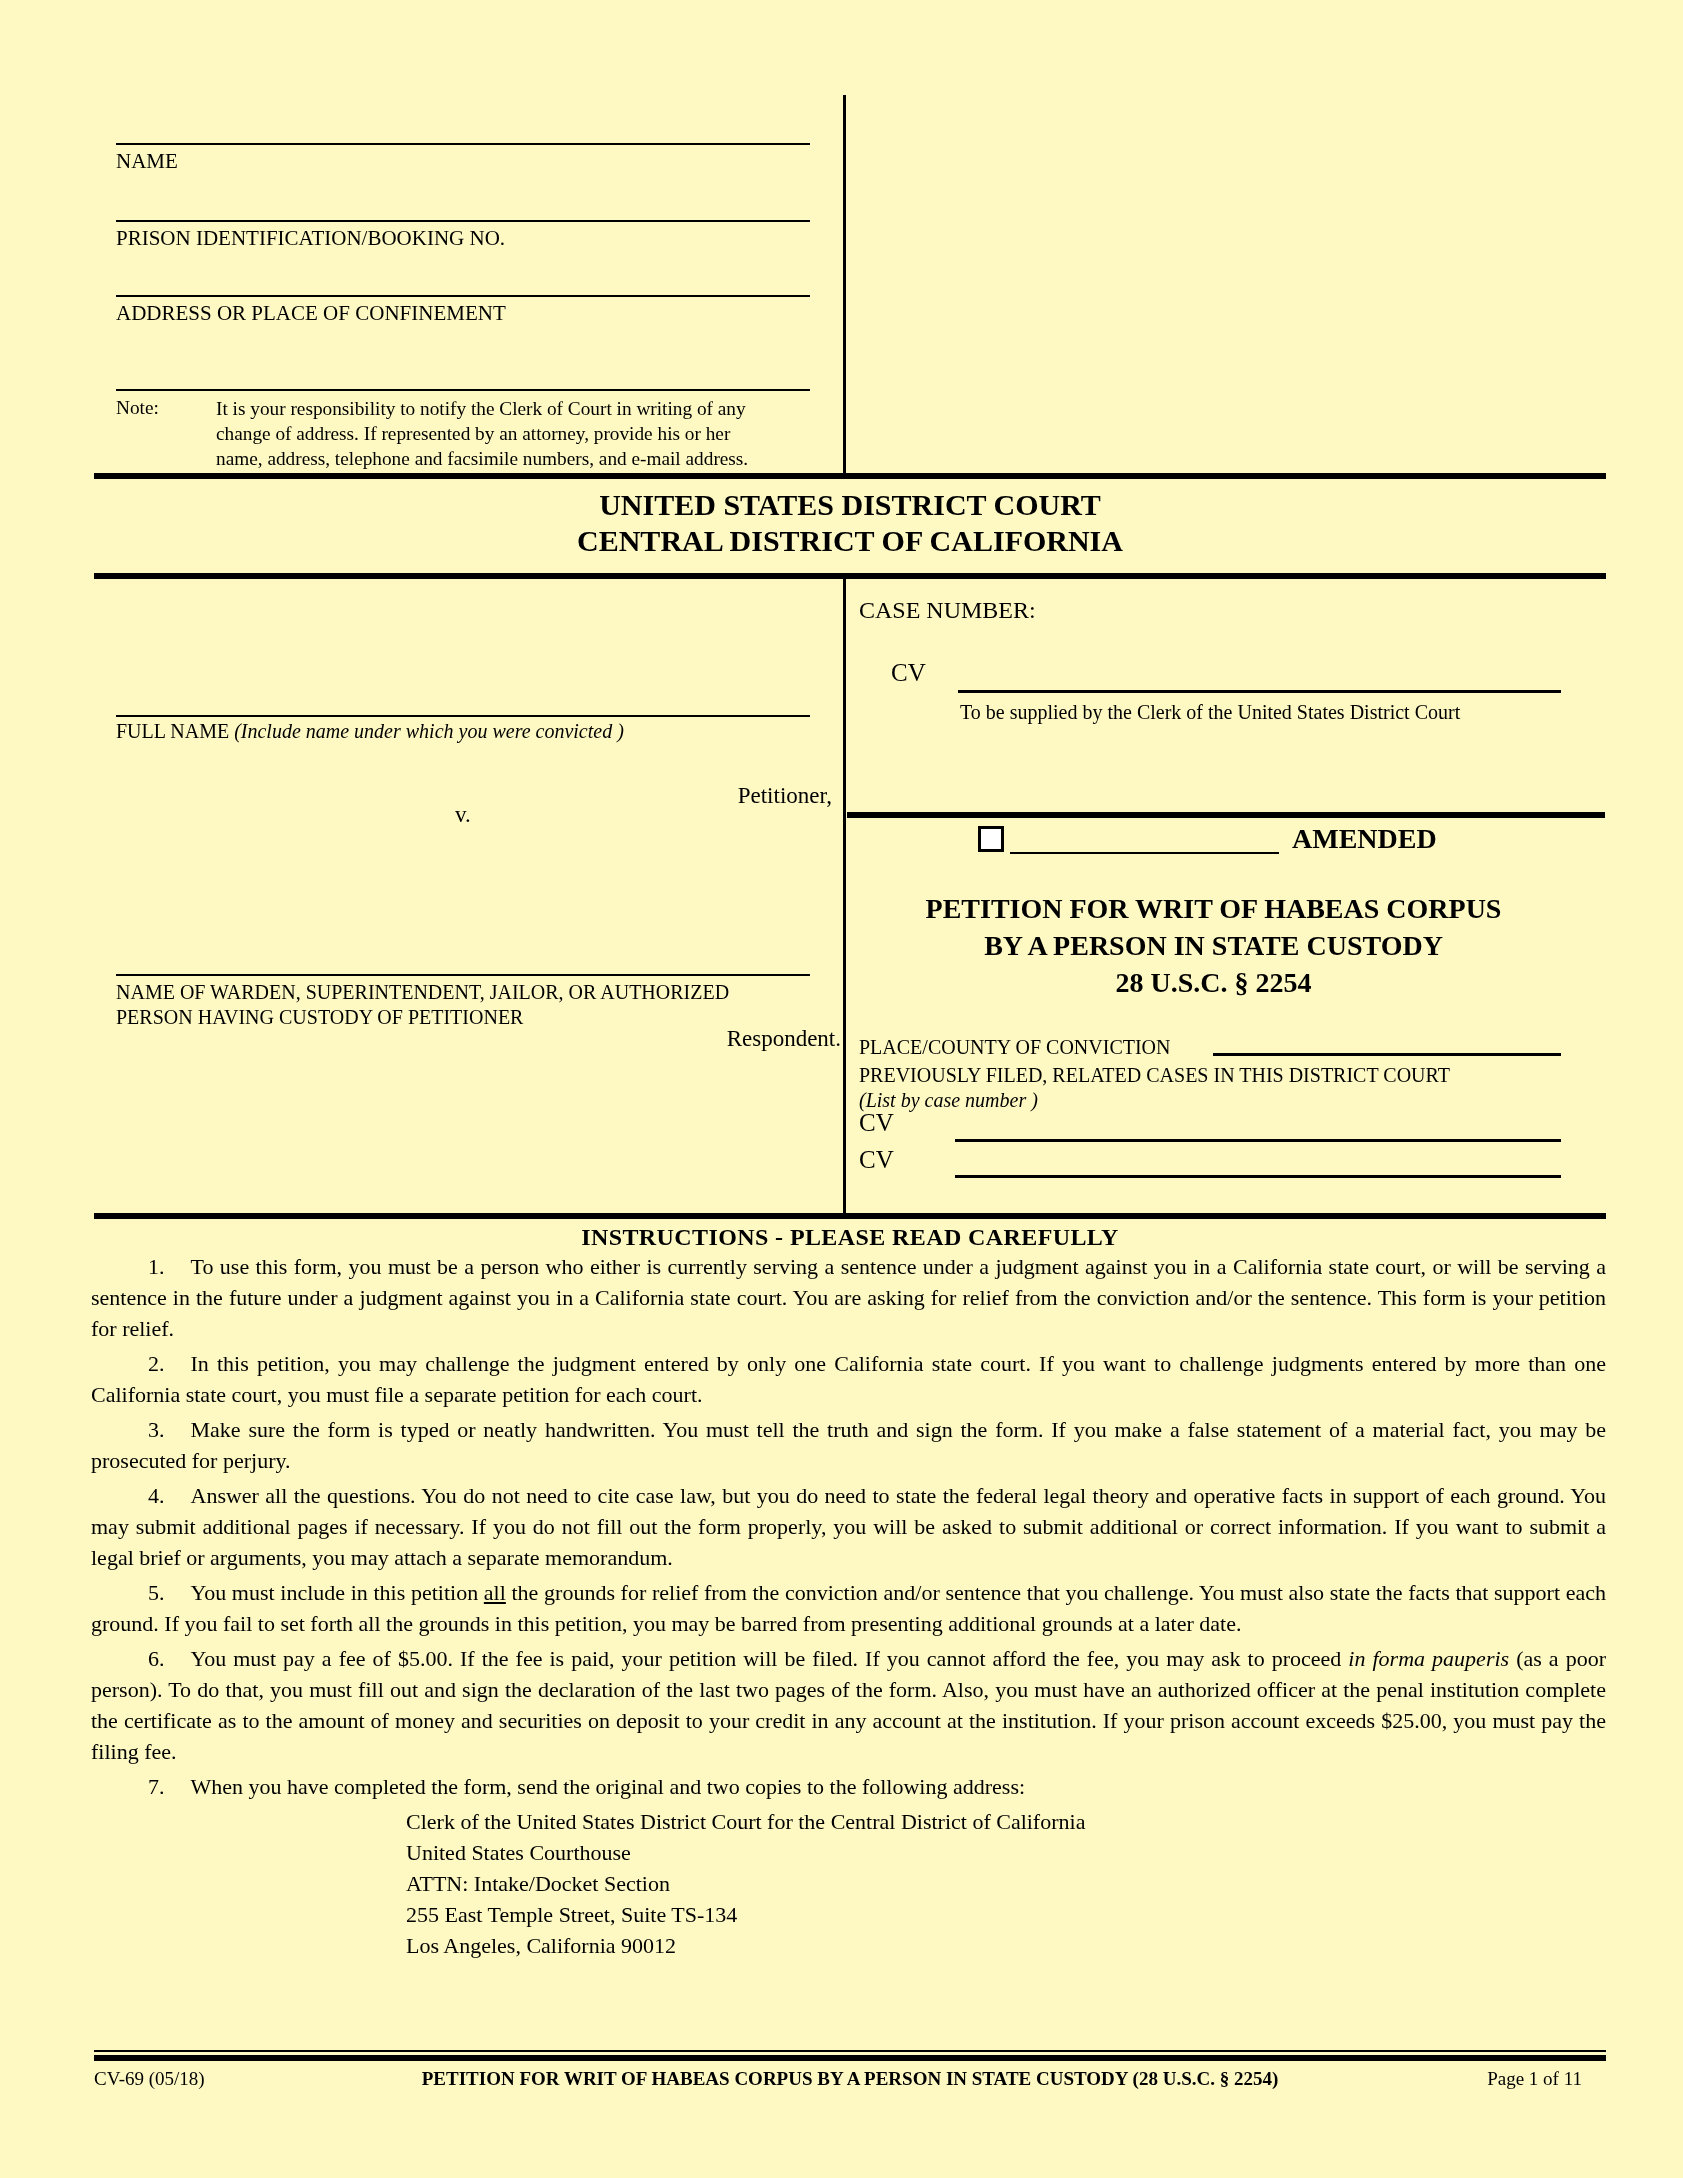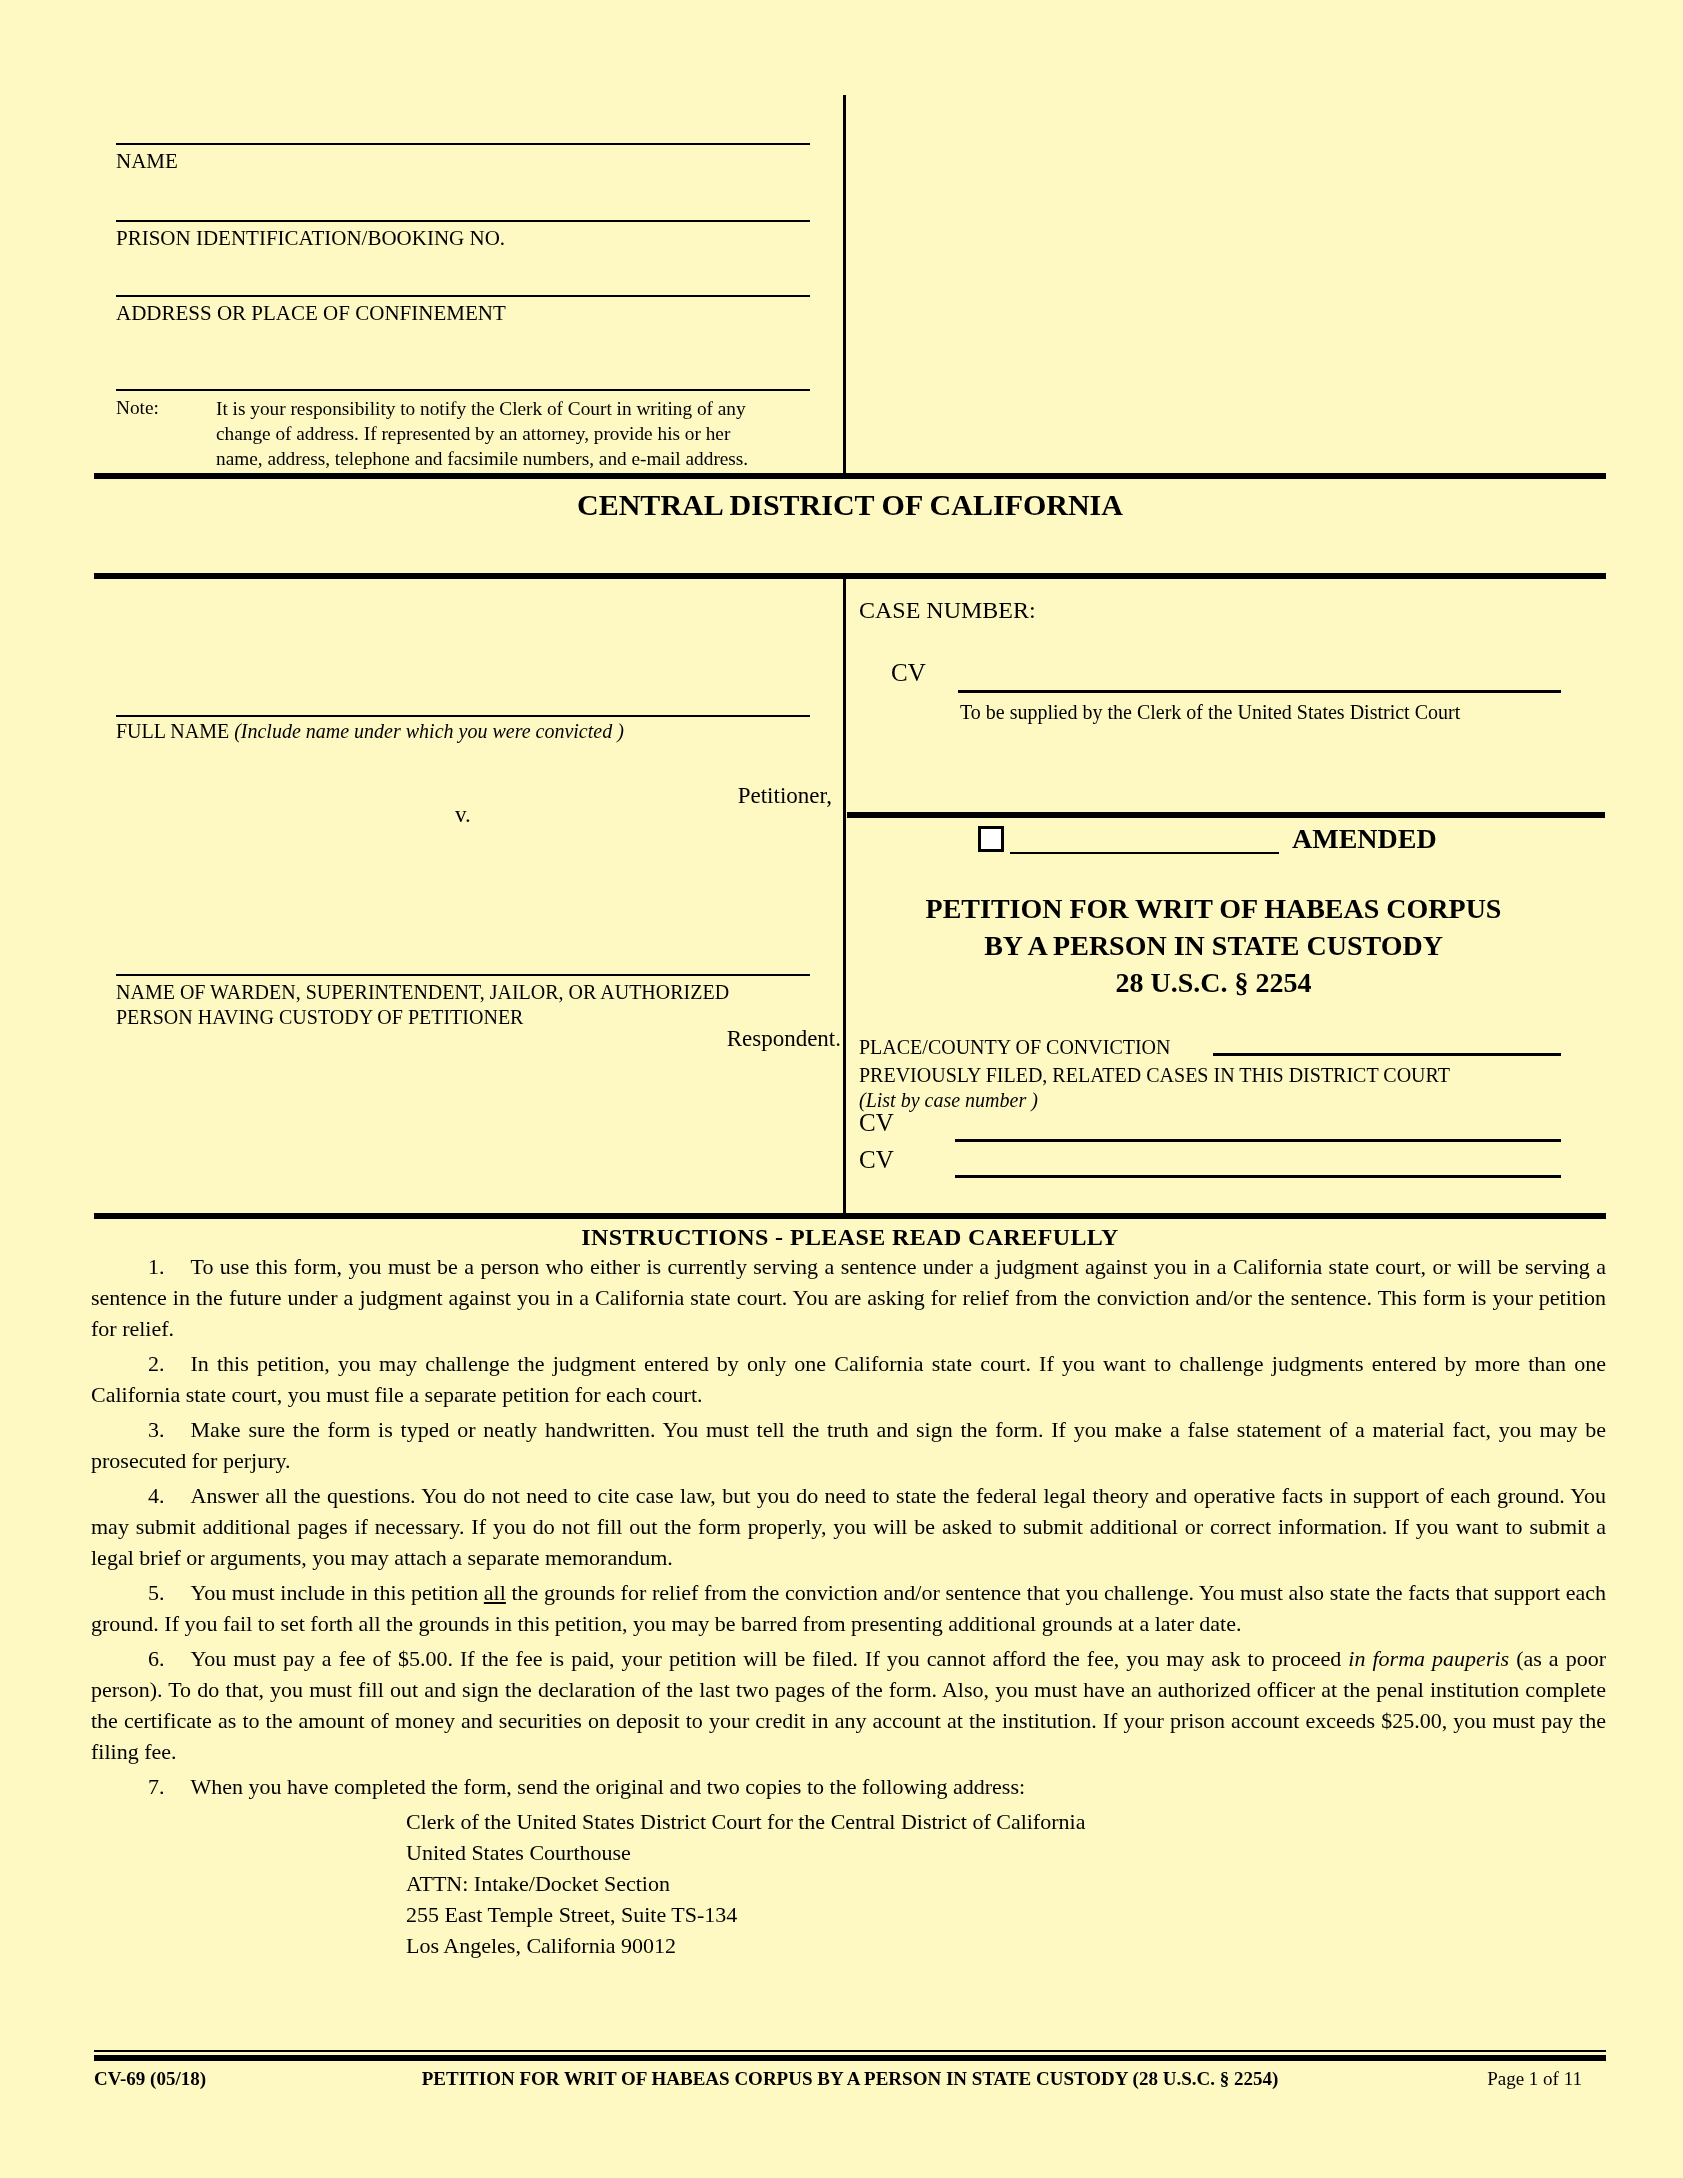--- a/index.html
+++ b/index.html
@@ -56,20 +56,21 @@
     <div>It is your responsibility to notify the Clerk of Court in writing of any</div>
     <div>change of address.  If represented by an attorney, provide his or her</div>
     <div>name, address, telephone and facsimile numbers, and e-mail address.</div>
   </div>
 
   <div class="vrule" style="left:843px;top:95px;height:378px;"></div>
   <div class="vrule" style="left:843px;top:579px;height:634px;"></div>
 
   <div class="rule thick" style="left:94px;top:473px;width:1512px;"></div>
   <div class="abs court-title" style="left:94px;top:487px;width:1512px;">
+    <div>UNITED STATES DISTRICT COURT</div>
     <div>CENTRAL DISTRICT OF CALIFORNIA</div>
   </div>
   <div class="rule thick" style="left:94px;top:573px;width:1512px;"></div>
 
   <div class="rule" style="left:116px;top:715px;width:694px;"></div>
   <div class="abs" style="left:116px;top:720px;font-size:20px;white-space:nowrap;">
     <span>FULL NAME</span><span> </span><span class="it">(Include name under which you were convicted )</span>
   </div>
   <div class="abs party right-align" style="left:116px;top:744px;width:716px;margin-top:39px;">Petitioner,</div>
 
@@ -125,18 +126,18 @@
       <div>Clerk of the United States District Court for the Central District of California</div>
       <div>United States Courthouse</div>
       <div>ATTN: Intake/Docket Section</div>
       <div>255 East Temple Street, Suite TS-134</div>
       <div>Los Angeles, California 90012</div>
     </div>
   </div>
 
   <div class="rule thin" style="left:94px;top:2050px;width:1512px;"></div>
   <div class="rule thick" style="left:94px;top:2055px;width:1512px;"></div>
-  <div class="footer-text" style="left:94px;font-weight:bold;">CV-69 (05/18)</div>
+  <div class="footer-text" style="left:94px;">CV-69 (05/18)</div>
   <div class="footer-text" style="left:94px;width:1512px;text-align:center;font-weight:bold;">PETITION FOR WRIT OF HABEAS CORPUS BY A PERSON IN STATE CUSTODY (28 U.S.C. § 2254)</div>
   <div class="footer-text" style="right:101px;">Page 1 of 11</div>
 
 </div>
 
 
 </body></html>

